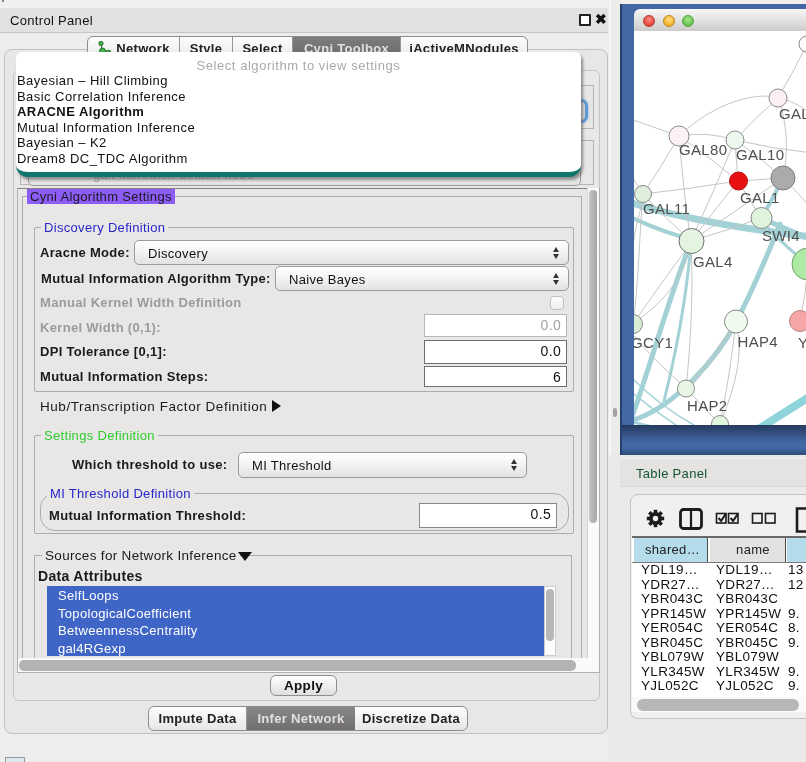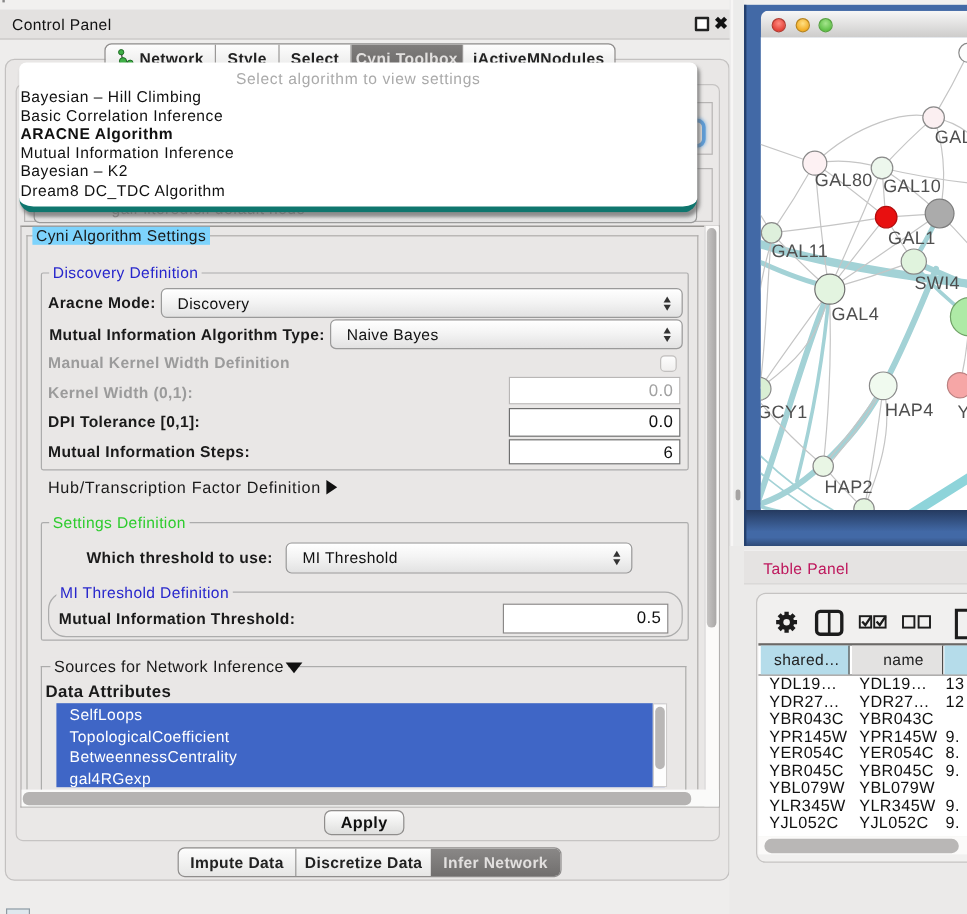--- a/index.html
+++ b/index.html
@@ -58,21 +58,21 @@
     font-size:13px;font-weight:600;color:#222;gap:4px;">
     <svg width="15" height="17" viewBox="0 0 15 17">
       <line x1="4" y1="4" x2="5" y2="9" stroke="#555" stroke-width="1.2"></line>
       <line x1="6" y1="10" x2="11" y2="12" stroke="#555" stroke-width="1.2"></line>
       <circle cx="4" cy="3.5" r="2.2" fill="#3faf46" stroke="#1c6a22" stroke-width="0.8"></circle>
       <circle cx="5.5" cy="11" r="3" fill="#3faf46" stroke="#1c6a22" stroke-width="0.8"></circle>
       <circle cx="11.5" cy="12.5" r="2.4" fill="#3faf46" stroke="#1c6a22" stroke-width="0.8"></circle>
     </svg>Network</div>
   <div style="width:52px;border-right:1px solid #9a9897;display:flex;align-items:center;justify-content:center;font-size:13px;font-weight:600;color:#222;">Style</div>
   <div style="width:59px;border-right:1px solid #9a9897;display:flex;align-items:center;justify-content:center;font-size:13px;font-weight:600;color:#222;">Select</div>
-  <div style="width:92px;display:flex;align-items:center;justify-content:center;font-size:13px;font-weight:600;
+  <div style="width:107px;display:flex;align-items:center;justify-content:center;font-size:13px;font-weight:600;
     color:#e2e0df;background:linear-gradient(#7f7d7c,#6b6968);">Cyni Toolbox</div>
   <div style="width:126px;border-left:1px solid #9a9897;display:flex;align-items:center;justify-content:center;font-size:13px;font-weight:600;color:#222;">jActiveMNodules</div>
 </div>
 
 <div class="abs" style="left:16px;top:52px;width:565px;height:120px;background:#fff;
   border-radius:6px 6px 12px 12px;box-shadow:2px 3px 3px rgba(100,100,100,0.7);border-bottom:5px solid #0f766e;z-index:50;">
   <div style="text-align:center;font-size:13px;color:#aaa;padding-top:6px;letter-spacing:0.55px;">Select algorithm to view settings</div>
   <div style="font-size:13px;color:#111;line-height:15.5px;padding:0 0 0 1px;white-space:nowrap;letter-spacing:0.45px;">
     Bayesian – Hill Climbing<br>
     Basic Correlation Inference<br>
@@ -84,21 +84,21 @@
 </div>
 
 <div class="abs" style="left:17px;top:188px;width:583px;height:485px;box-sizing:border-box;
   border:1px solid #b2b0af;border-top:1.5px solid #858381;background:#e9e7e6;"></div>
 
 <div class="abs" style="left:587px;top:188px;width:12px;height:484px;background:#fbfaf9;border-left:1px solid #d5d3d2;box-sizing:border-box;"></div>
 <div class="abs" style="left:589px;top:190px;width:8px;height:333px;background:linear-gradient(90deg,#c6c4c3,#a9a7a6);border-radius:4px;"></div>
 
 <div class="abs" style="left:22px;top:196px;width:560px;height:462px;border:1px solid #aeacab;
   border-bottom:none;box-sizing:border-box;"></div>
-<div class="lbl" style="left:27px;top:189px;background:#7dd3fc;padding:0 3px;">Cyni Algorithm Settings</div>
+<div class="lbl" style="left:27px;top:189px;background:#8b5cf6;padding:0 3px;">Cyni Algorithm Settings</div>
 
 <div class="group" style="left:34px;top:227px;width:538px;height:163px;">
   <span class="gtitle" style="color:#2726cc;">Discovery Definition</span>
 </div>
 <div class="lbl bold" style="left:40px;top:245px;">Aracne Mode:</div>
 <div class="combo" style="left:134px;top:240px;width:433px;height:23px;">
   <span class="ct">Discovery</span>
     <span class="arr"></span>
   </div>
 <div class="lbl bold" style="left:41px;top:271px;">Mutual Information Algorithm Type:</div>
@@ -150,23 +150,23 @@
 <div class="abs" style="left:18px;top:658px;width:581px;height:14px;background:#fafaf9;"></div>
 <div class="abs" style="left:19px;top:660px;width:557px;height:11px;background:#b5b3b2;border-radius:5px;"></div>
 
 <div class="abs" style="left:270px;top:675px;width:67px;height:21px;border:1px solid #8f8d8c;
   border-radius:6px;background:linear-gradient(#ffffff,#efefee 50%,#dededd);text-align:center;
   font-size:13.5px;font-weight:bold;color:#111;line-height:20px;box-sizing:border-box;">Apply</div>
 
 <div class="abs" style="left:148px;top:706px;height:23px;display:flex;border:1px solid #8f8d8c;
   border-radius:6px;overflow:hidden;background:linear-gradient(#fdfdfd,#e6e6e5);">
   <div style="width:97px;border-right:1px solid #9a9897;display:flex;align-items:center;justify-content:center;font-size:13px;font-weight:600;color:#222;">Impute Data</div>
-  <div style="width:112px;display:flex;align-items:center;justify-content:center;font-size:13px;font-weight:600;color:#222;">Discretize Data</div>
   <div style="width:108px;display:flex;align-items:center;justify-content:center;font-size:13px;font-weight:600;
     color:#e2e0df;background:linear-gradient(#8a8887,#716f6e);">Infer Network</div>
+  <div style="width:112px;display:flex;align-items:center;justify-content:center;font-size:13px;font-weight:600;color:#222;">Discretize Data</div>
 </div>
 
 <div class="abs" style="left:5px;top:757px;width:18px;height:10px;border:1px solid #8f9ba3;background:#dfe8ee;"></div>
 
 <div class="abs" style="left:608px;top:0;width:12px;height:762px;background:#ececeb;"></div>
 <div class="abs" style="left:609px;top:0;width:2px;height:762px;background:#f7f6f5;"></div>
 <div class="abs" style="left:613px;top:408px;width:4px;height:9px;background:#a5a3a2;border-radius:2px;"></div>
 
 <div class="abs" style="left:620px;top:0;width:186px;height:4px;background:#f1f0ef;"></div>
 <div class="abs" style="left:620px;top:4px;width:186px;height:451px;background:#4269a6;"></div>
@@ -267,21 +267,21 @@
     <text x="-3" y="317">GCY1</text>
     <text x="103.5" y="316">HAP4</text>
     <text x="164" y="317">Y</text>
     <text x="53" y="380">HAP2</text>
   </g>
 </svg>
 
 <div class="abs" style="left:608px;top:455px;width:198px;height:307px;background:#ebeae9;"></div>
 <div class="abs" style="left:620px;top:458px;width:186px;height:27px;background:#e5e3e2;
   border-top:1px solid #f2f1f0;border-bottom:1px solid #d8d6d5;"></div>
-<div class="lbl" style="left:636px;top:466px;color:#be185d;text-align:right;">Table Panel</div>
+<div class="lbl" style="left:636px;top:466px;color:#14532d;text-align:right;">Table Panel</div>
 <div class="abs" style="left:630px;top:494px;width:182px;height:225px;background:#f1f0ef;
   border:1px solid #c5c3c2;border-radius:8px 0 0 8px;box-sizing:border-box;"></div>
 
 <svg class="abs" style="left:643px;top:505px;" width="163" height="28" viewBox="0 0 163 28" overflow="visible">
   <g fill="#1c1c1c">
     <g transform="translate(12.5,13.5)">
       <circle r="6.4"></circle>
       <g stroke="#1c1c1c" stroke-width="3.6">
         <line x1="-8.7" y1="0" x2="8.7" y2="0"></line>
         <line x1="0" y1="-8.7" x2="0" y2="8.7"></line>

